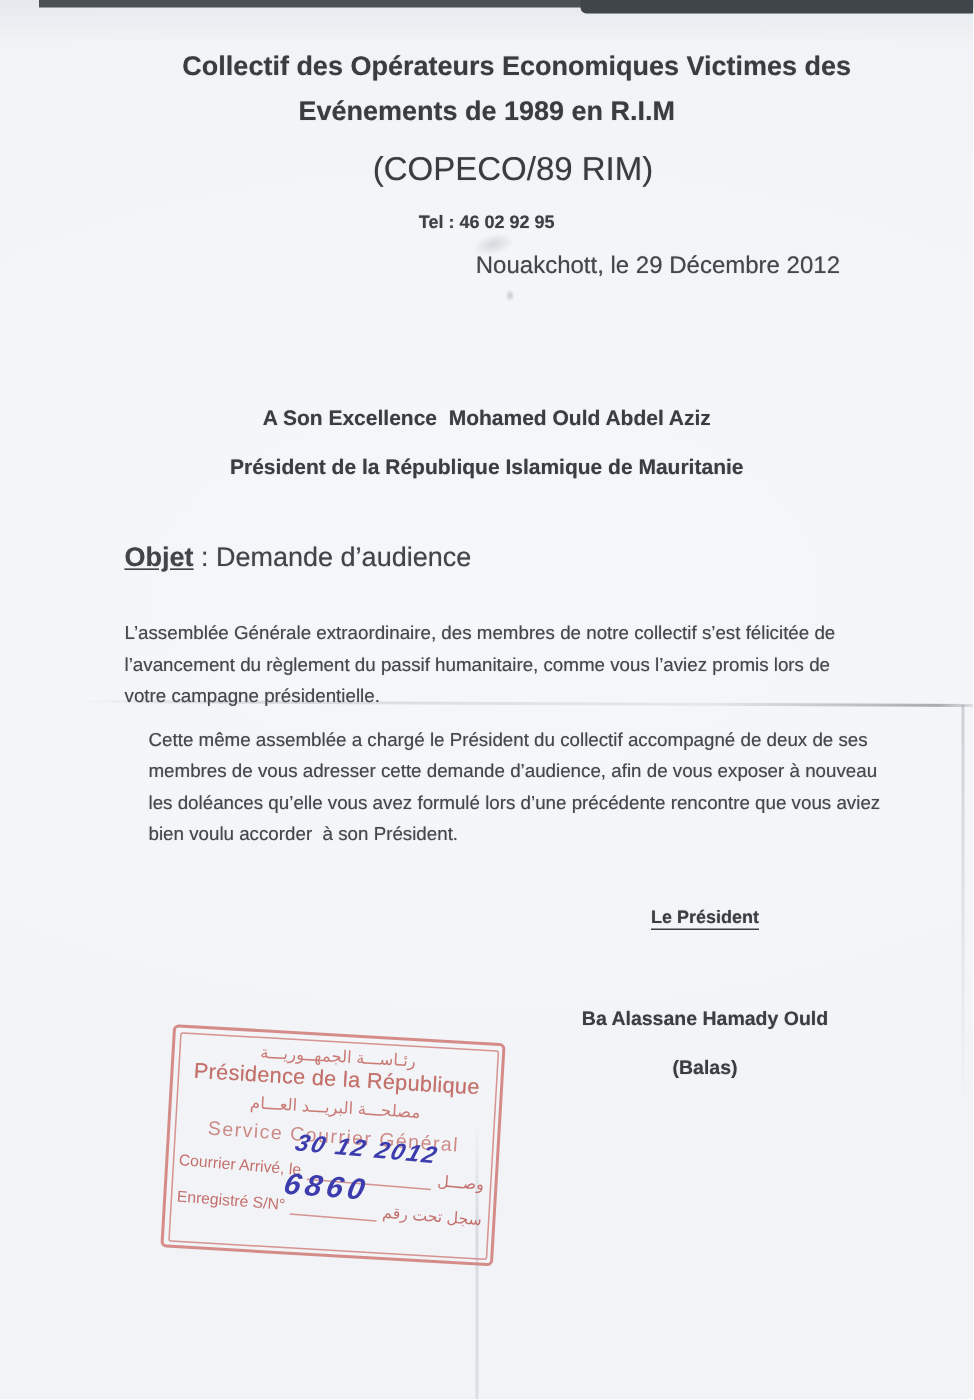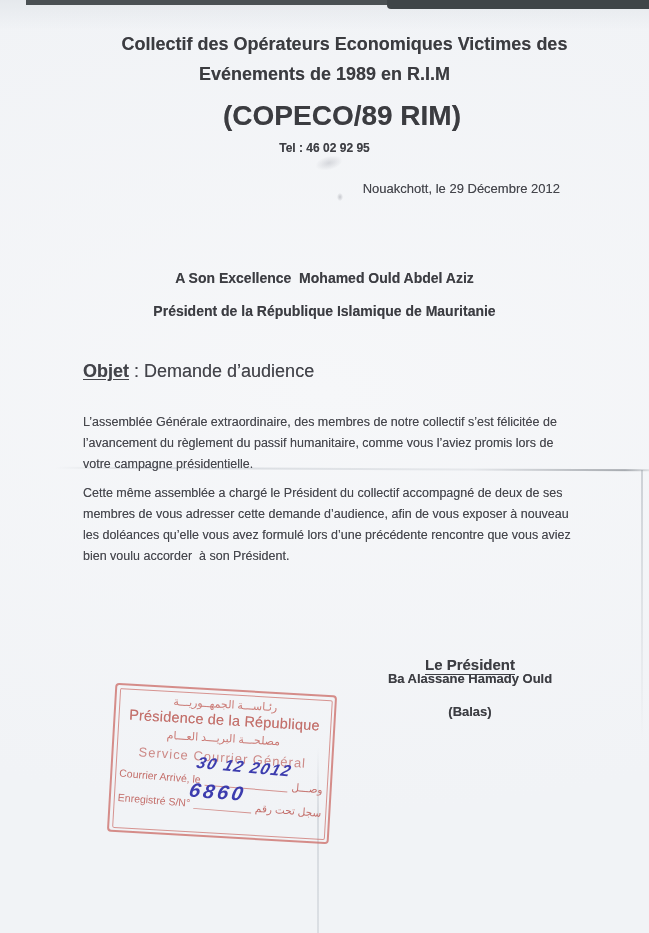--- a/index.html
+++ b/index.html
@@ -33,38 +33,38 @@
   .smudge{left:315px;top:156px;width:28px;height:14px;border-radius:50%;
     background:radial-gradient(ellipse at center, rgba(150,152,162,.32), transparent 70%);
     transform:rotate(-14deg);}
   .speck{left:337px;top:193px;width:6px;height:8px;border-radius:50%;
     background:radial-gradient(ellipse at center, rgba(130,132,142,.4), transparent 75%);}
 
   
   .title-line{font-weight:bold;font-size:18px;color:#3b3c40;}
   .t1{top:34px;padding-left:40px;}
   .t2{top:64px;}
-  .copeco{top:100px;font-weight:bold;font-size:28px;color:#3b3c40;padding-left:35px;}
+  .copeco{top:100px;font-weight:normal;font-size:22px;color:#3b3c40;padding-left:35px;}
   .tel{top:141px;font-weight:bold;font-size:12px;color:#3e3f44;}
-  .dateline{top:181px;right:89px;font-size:13px;color:#45464c;}
+  .dateline{top:169px;right:89px;font-size:16px;color:#45464c;}
 
   .addr{font-weight:bold;font-size:14px;color:#3c3d42;white-space:pre-wrap;}
   .a1{top:270px;}
   .a2{top:303px;}
 
   .objet{top:361px;left:83px;font-size:18px;color:#43444a;}
   .objet .lbl{font-weight:bold;text-decoration:underline;text-underline-offset:2px;}
 
   .para{left:83px;width:496px;font-size:12.5px;line-height:21px;color:#46474d;white-space:pre-wrap;}
   .p1{top:412px;}
-  .p2{top:483px;}
+  .p2{top:483px;margin-left:16px;}
   .p3{top:562px;color:#54565e;}
 
   .sig{left:360px;width:220px;text-align:center;color:#3c3d42;}
-  .sig-title{top:656px;font-weight:bold;font-size:15px;}
+  .sig-title{top:604px;font-weight:bold;font-size:12px;}
   .sig-title span{border-bottom:1.5px solid #3c3d42;padding-bottom:1px;}
   .sig-name{top:671px;font-weight:bold;font-size:13px;}
   .sig-alias{top:704px;font-weight:bold;font-size:13px;}
 
   
   .stamp{left:111px;top:689px;width:222px;height:149px;transform:rotate(3.3deg);color:#c4706c;}
   .stamp-outer{position:absolute;inset:0;border:2.5px solid rgba(203,105,100,.75);border-radius:4px;}
   .stamp-inner{position:absolute;inset:4.5px;border:1.5px solid rgba(203,105,100,.7);border-radius:2px;}
   .st-row{position:absolute;left:0;right:0;text-align:center;}
   .st-ar-top{top:9px;font-size:11px;letter-spacing:.5px;color:#cb7a75;}

